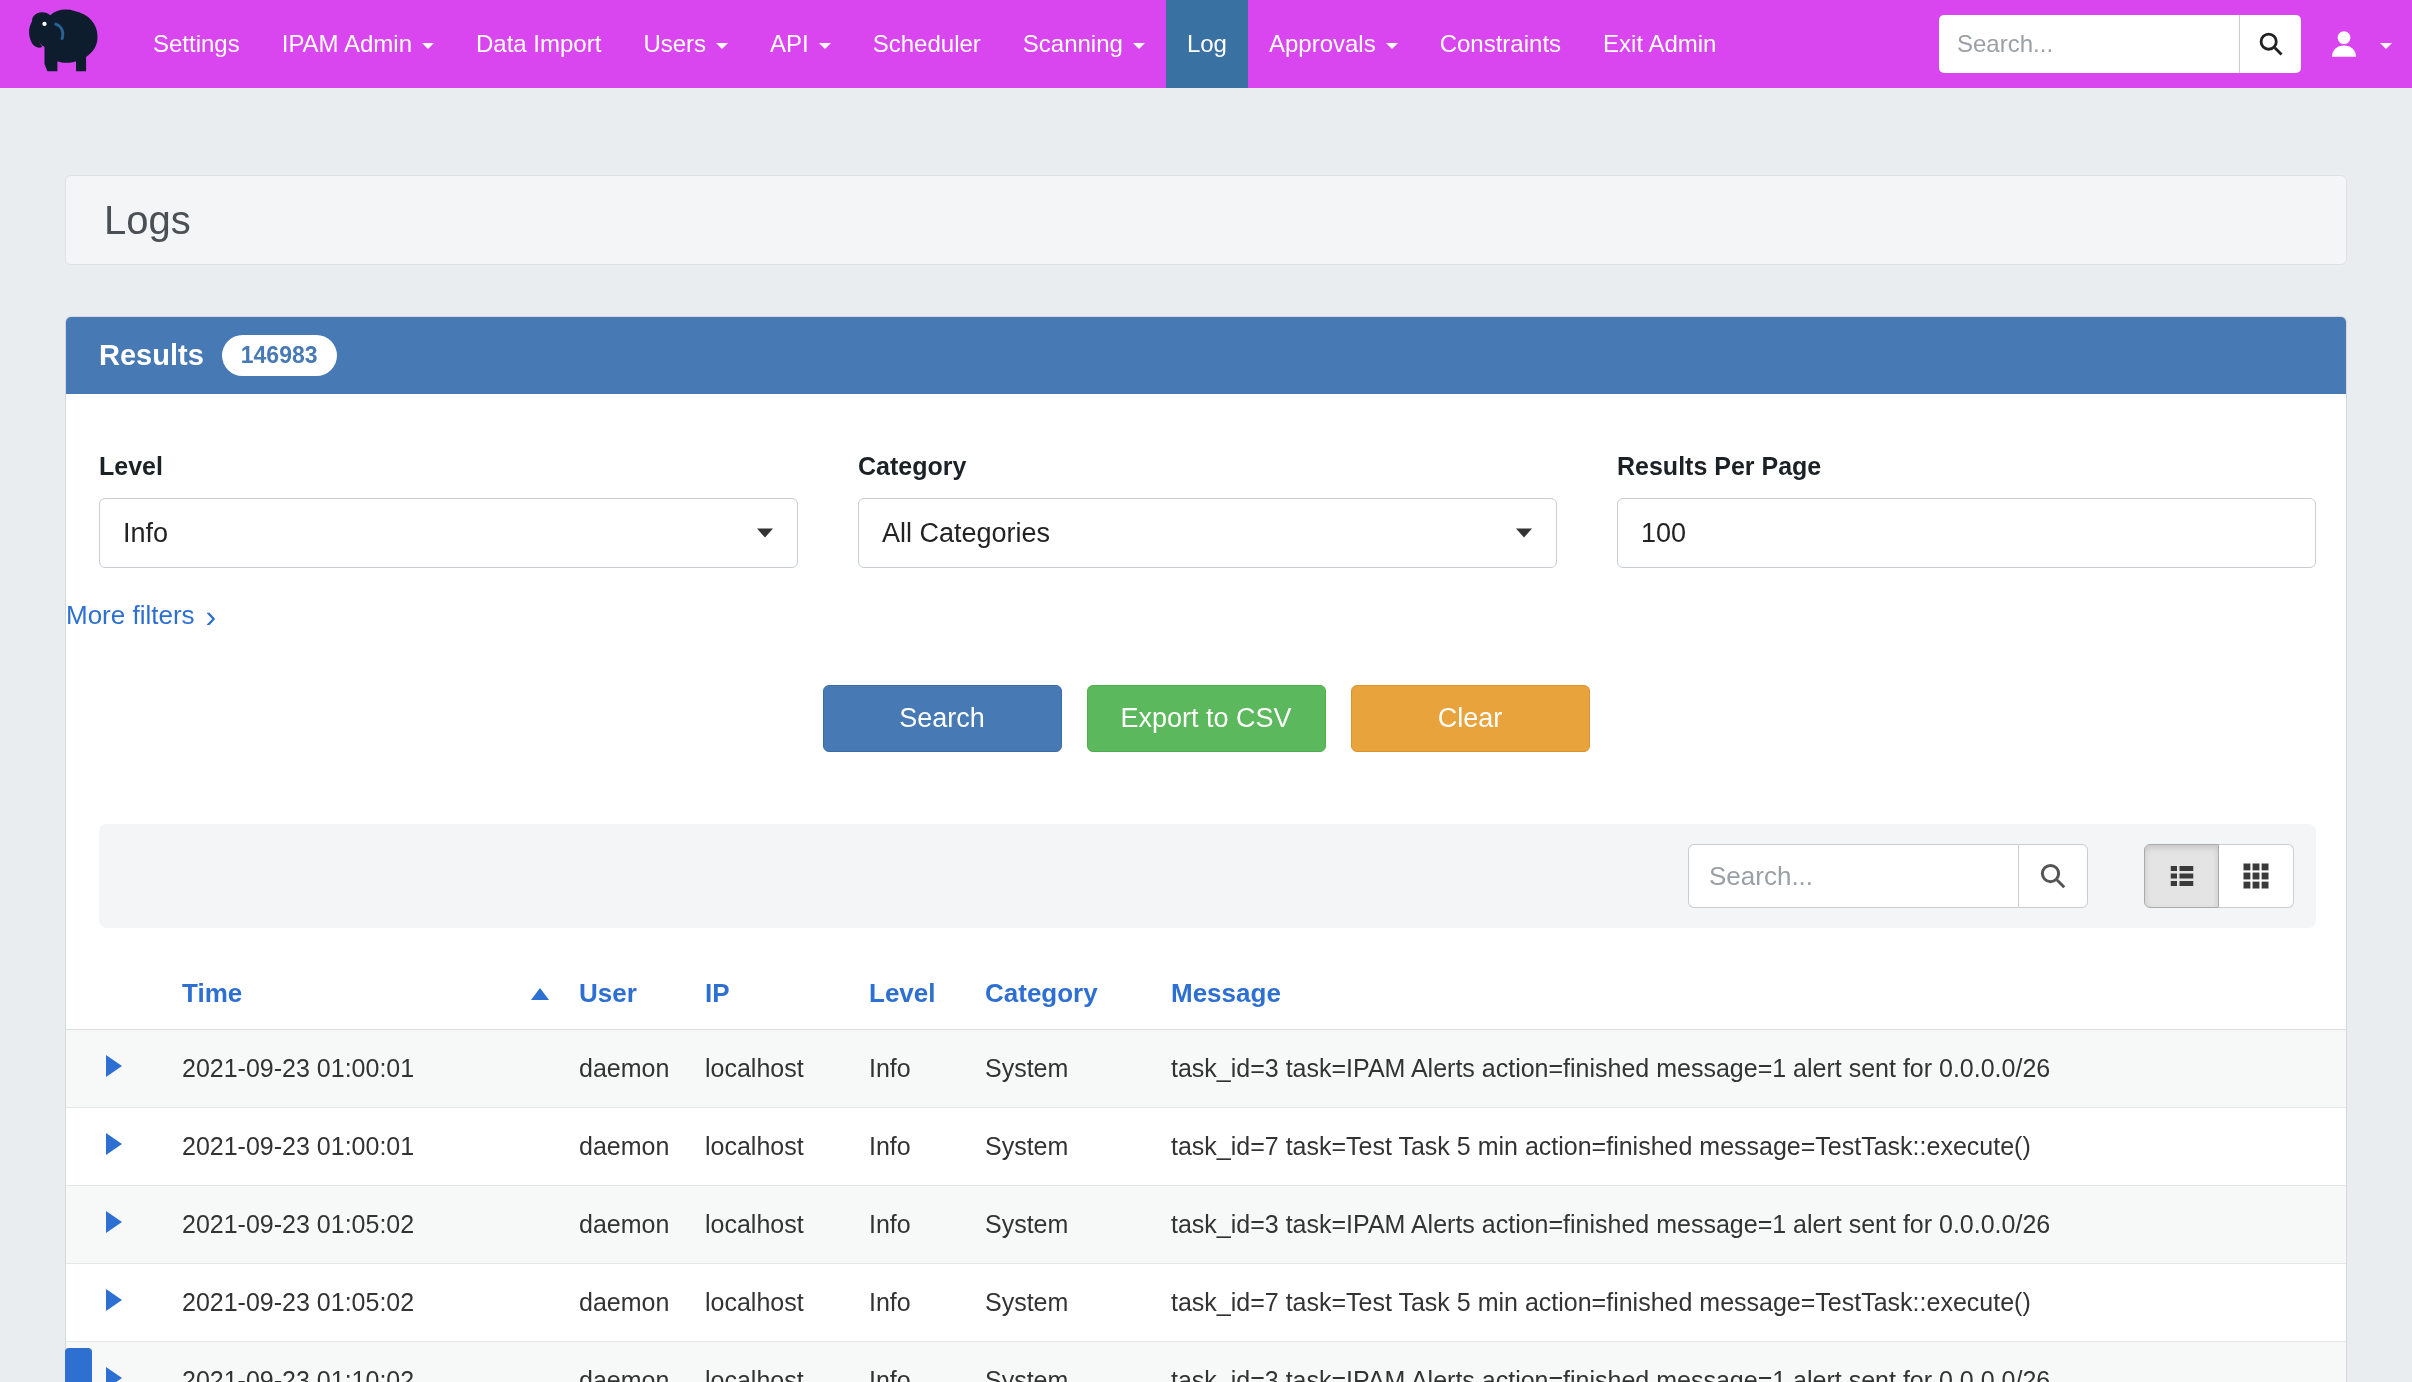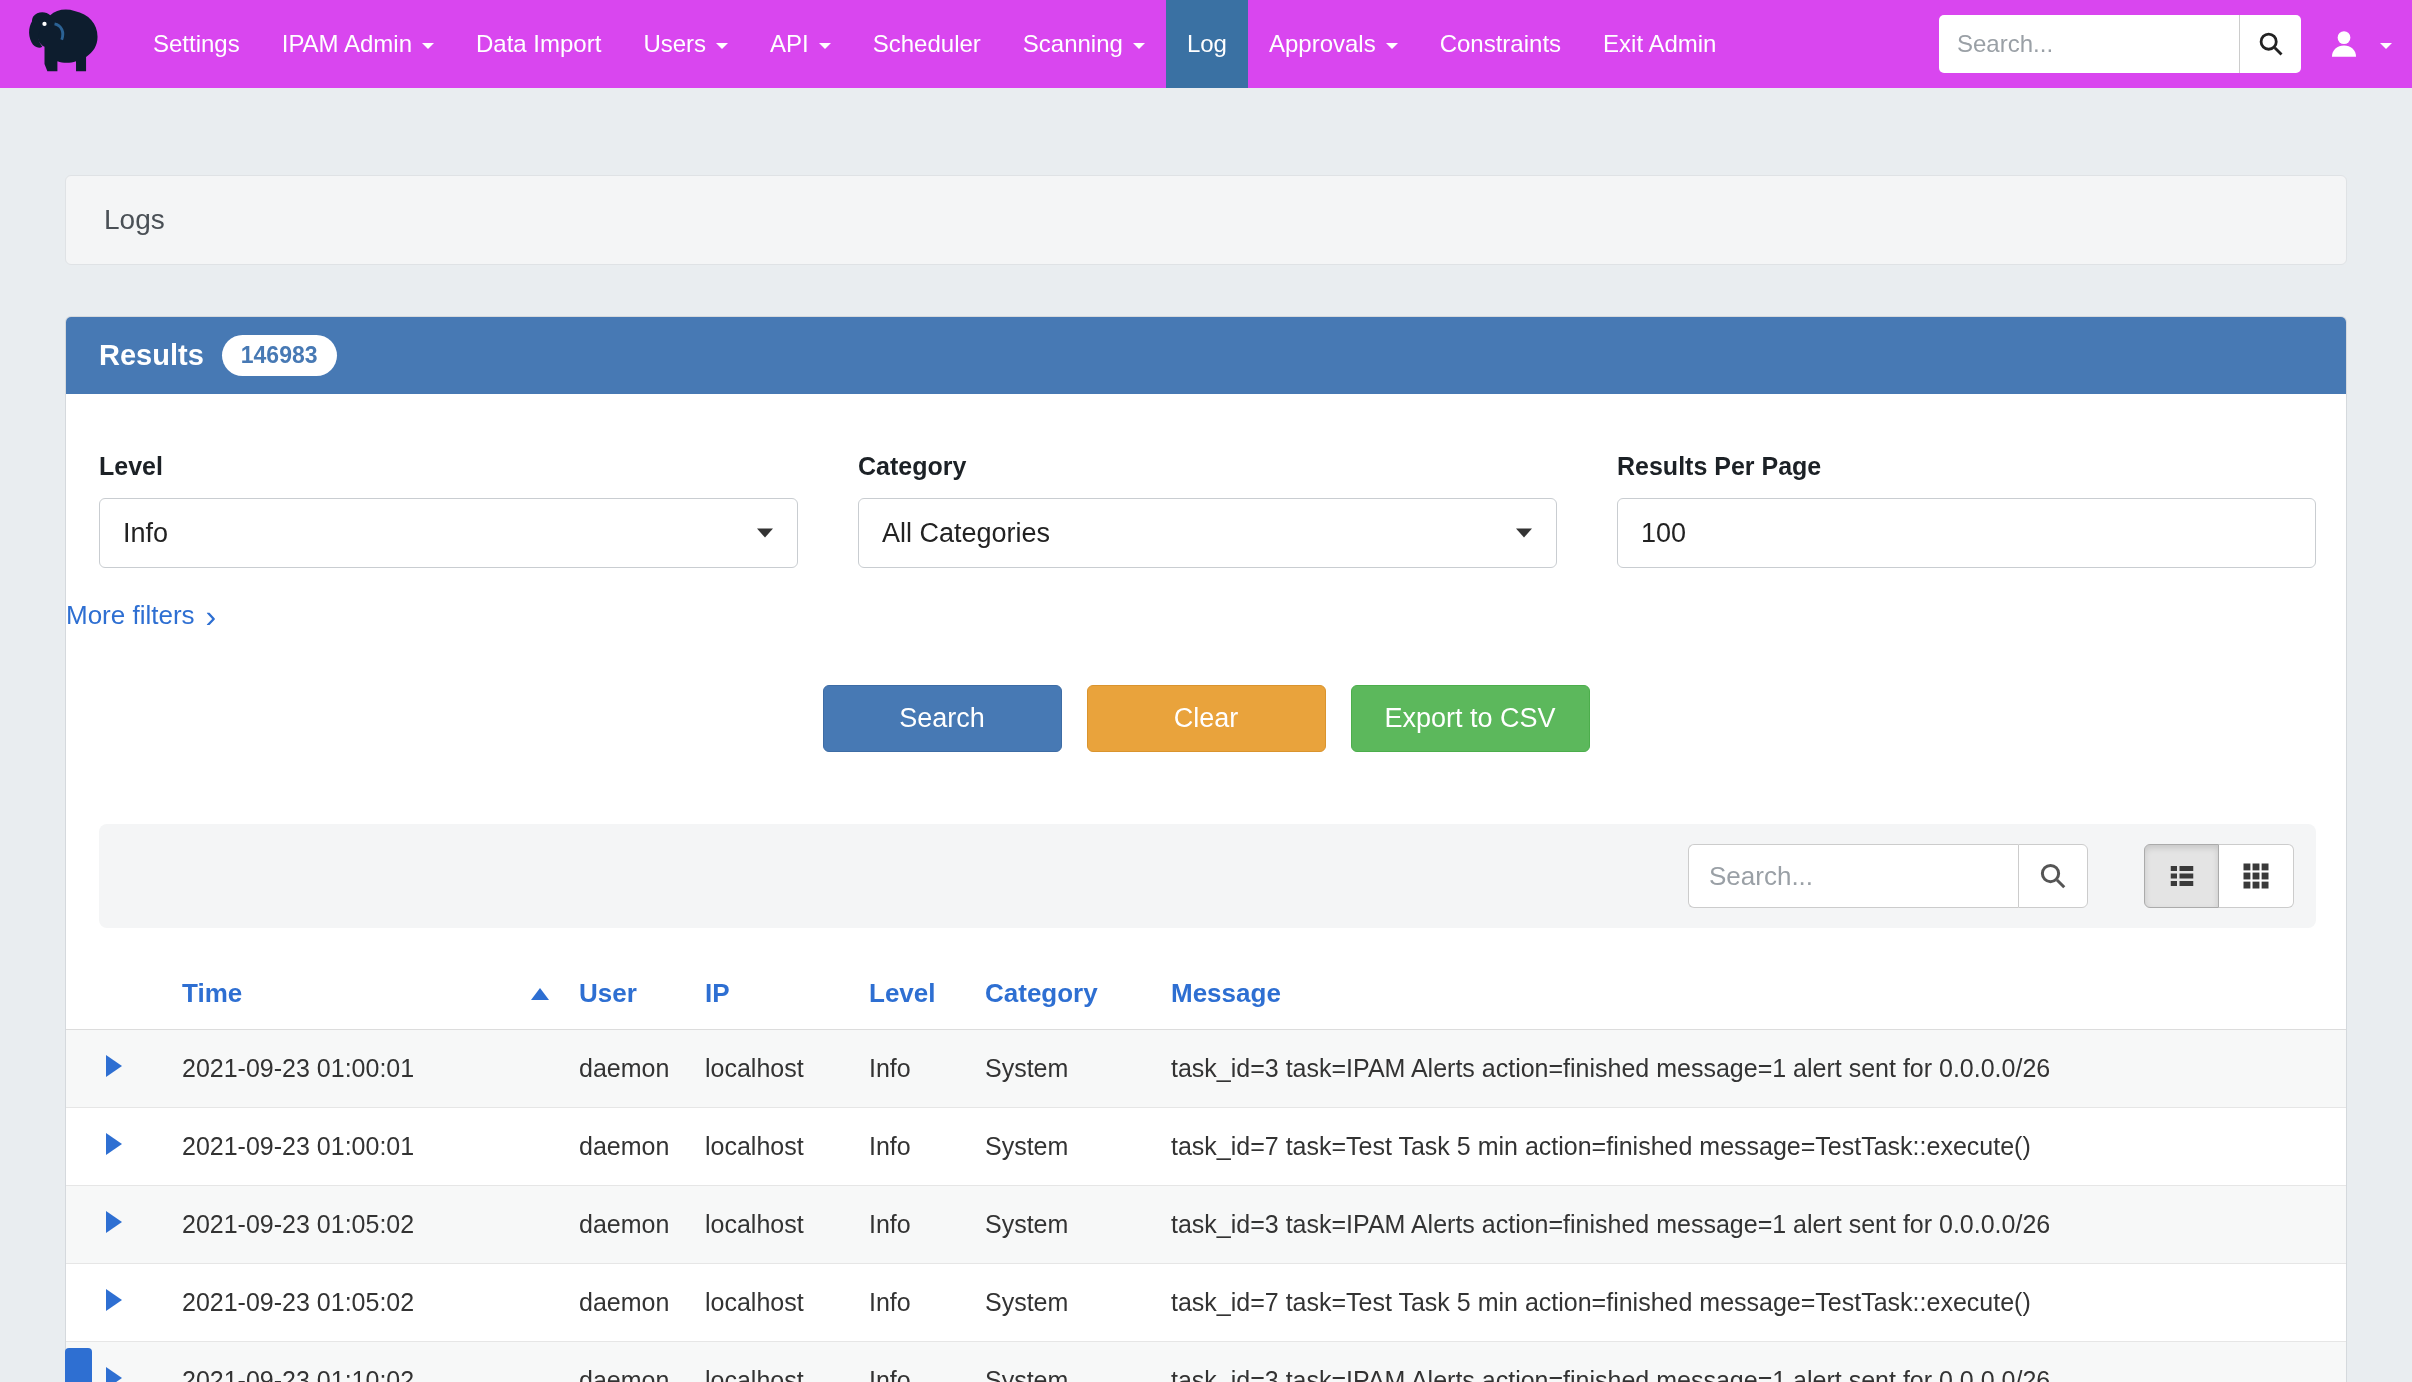--- a/index.html
+++ b/index.html
@@ -51,21 +51,21 @@
   ::placeholder { color: #9aa0a6; opacity: 1; }
 
   
   main { padding: 87px 65px 0 65px; }
   .page-header {
     height: 90px; background: #f4f5f6;
     border: 1px solid #dfe2e5; border-radius: 6px;
     display: flex; align-items: center;
   }
   .page-header h1 {
-    font-size: 28px; font-weight: 400; color: #4a5056; margin: 0 0 0 38px;
+    font-size: 40px; font-weight: 400; color: #4a5056; margin: 0 0 0 38px;
   }
 
   .results-panel {
     margin-top: 51px; background: #fff;
     border: 1px solid #d5d9dd; border-bottom: none; border-radius: 6px 6px 0 0;
   }
   .panel-header {
     height: 77px; background: #4779b4; border-radius: 5px 5px 0 0;
     display: flex; align-items: center; padding-left: 33px;
   }
@@ -282,22 +282,22 @@
 
     <div class="more-filters-row">
       <a class="more-filters">
         <span>More filters</span>
         <span class="chev">›</span>
       </a>
     </div>
 
     <div class="actions">
       <button class="btn btn-search">Search</button>
+      <button class="btn btn-export">Export to CSV</button>
       <button class="btn btn-clear">Clear</button>
-      <button class="btn btn-export">Export to CSV</button>
     </div>
 
     <div class="toolbar">
       <div class="table-search">
         <input type="text" placeholder="Search..." style="">
         <button>
           <svg viewBox="0 0 24 24" width="30" height="30" fill="none" stroke="#555" stroke-width="2.4">
             <circle cx="10" cy="10" r="6.5"></circle>
               <line x1="15.2" y1="15.2" x2="21" y2="21"></line>
           </svg>

